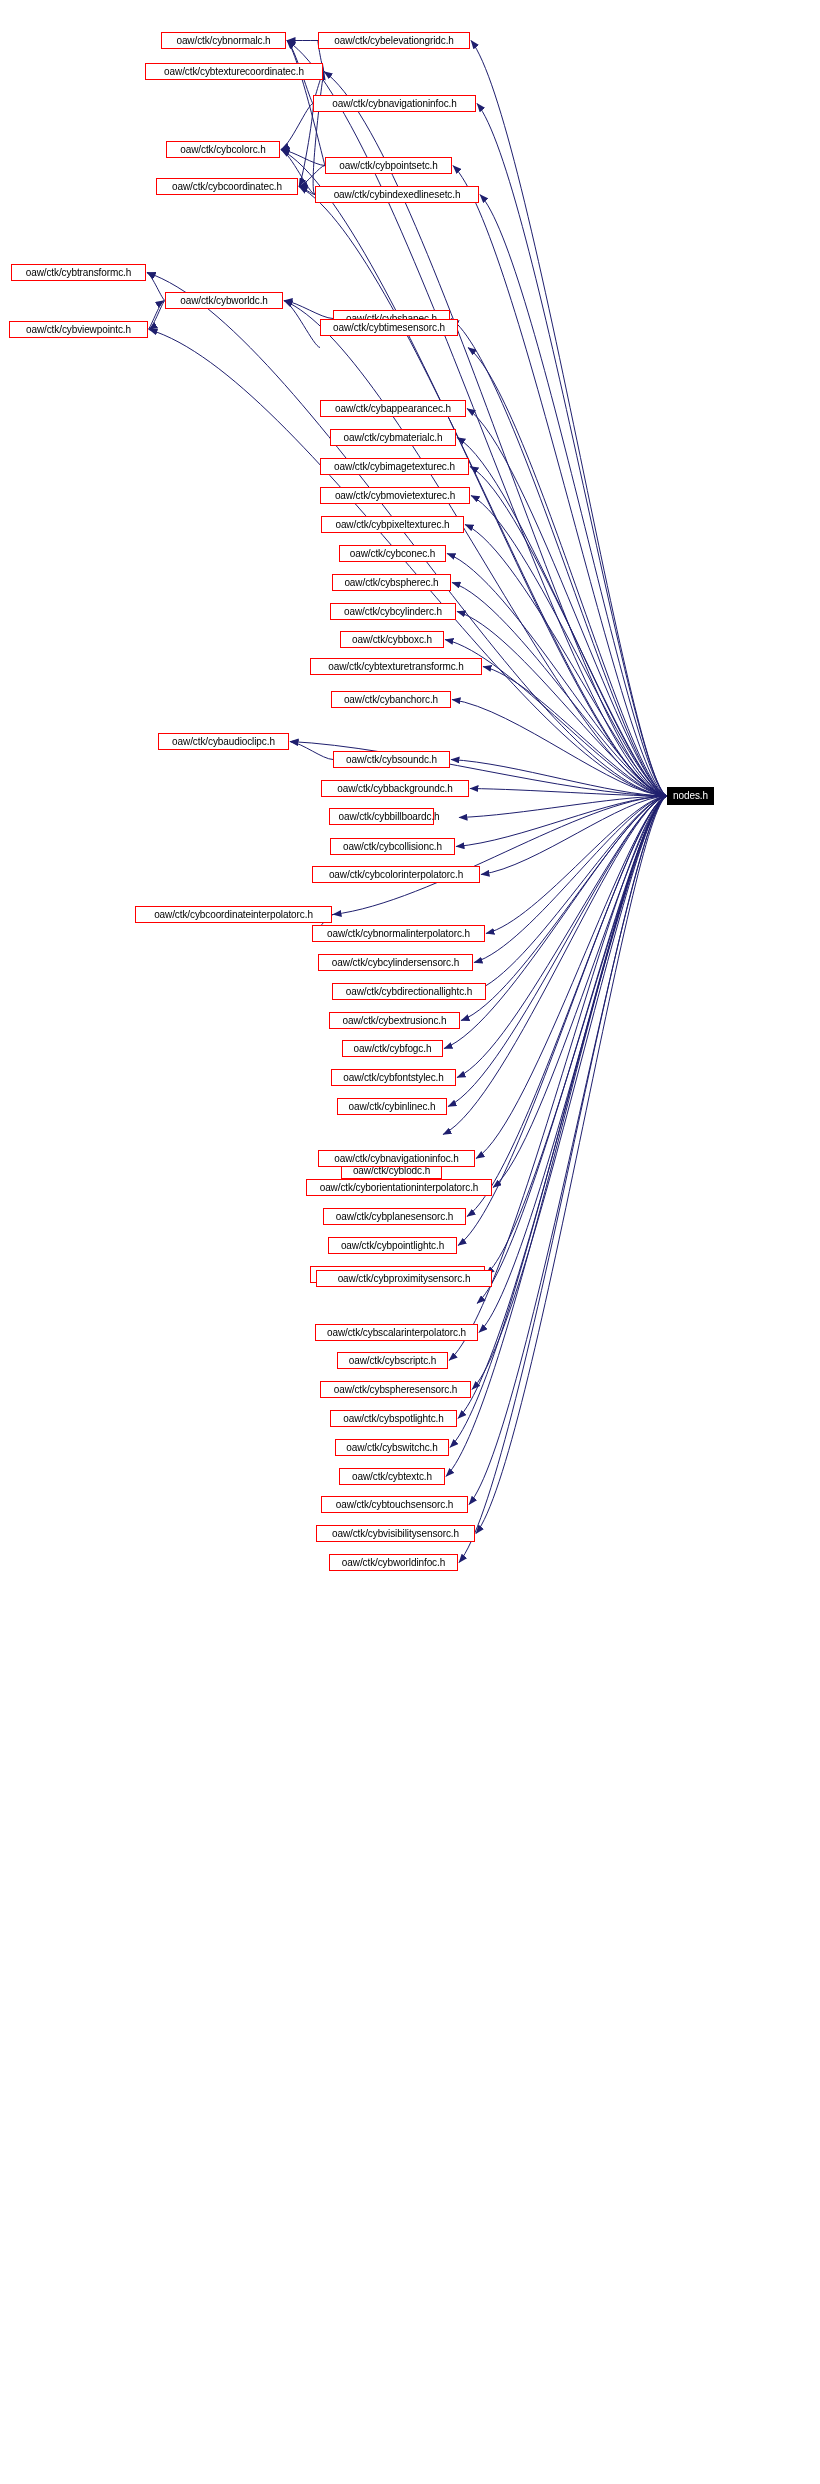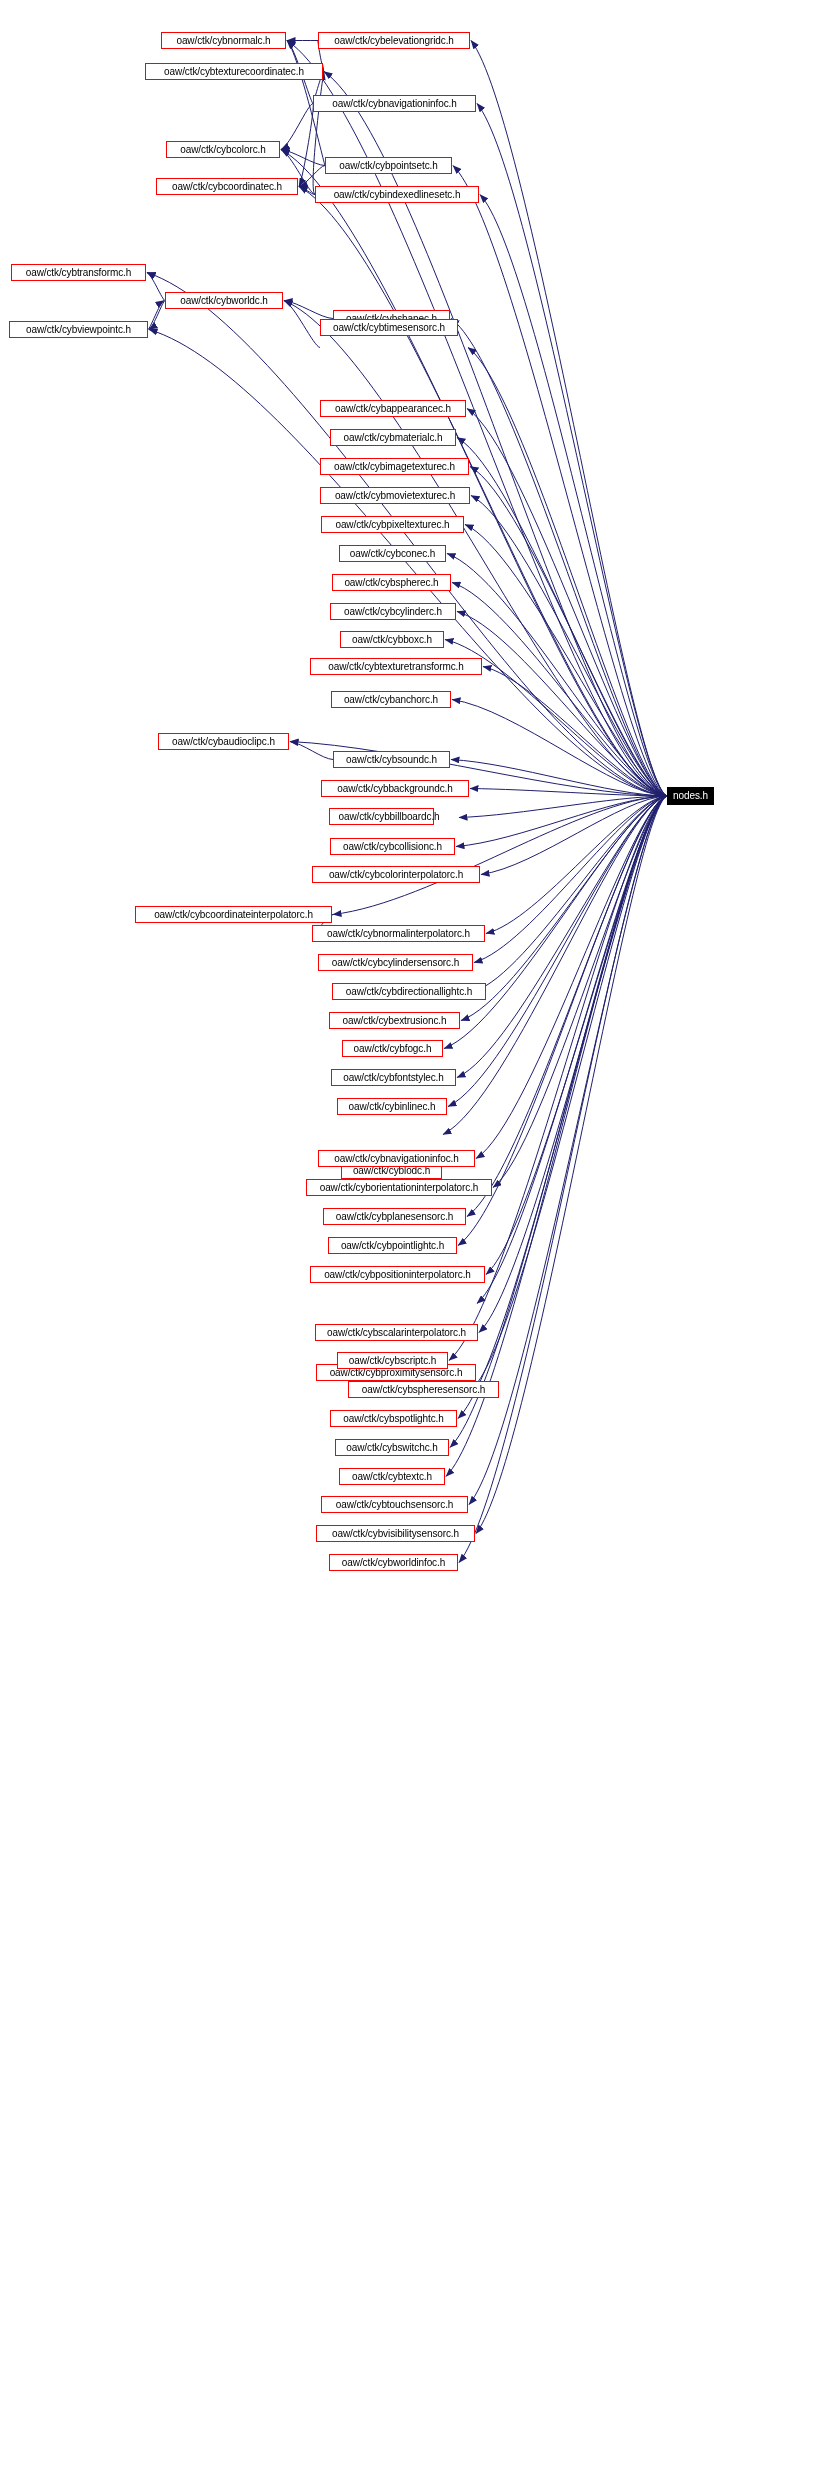--- a/index.html
+++ b/index.html
@@ -225,30 +225,30 @@
       </div>
       <div class="node" style="left: 323px; top: 1208px; width: 143px;">
         <span>oaw/ctk/cybplanesensorc.h</span>
       </div>
       <div class="node" style="left: 328px; top: 1237px; width: 129px;">
         <span>oaw/ctk/cybpointlightc.h</span>
       </div>
       <div class="node" style="left: 310px; top: 1266px; width: 175px;">
         <span>oaw/ctk/cybpositioninterpolatorc.h</span>
       </div>
-      <div class="node" style="left: 316px; top: 1364px; width: 160px;">
+      <div class="node" style="left: 316px; top: 1270px; width: 176px;">
         <span>oaw/ctk/cybproximitysensorc.h</span>
       </div>
       <div class="node" style="left: 315px; top: 1324px; width: 163px;">
         <span>oaw/ctk/cybscalarinterpolatorc.h</span>
       </div>
       <div class="node" style="left: 337px; top: 1352px; width: 111px;">
         <span>oaw/ctk/cybscriptc.h</span>
       </div>
-      <div class="node" style="left: 320px; top: 1381px; width: 151px; margin-left: 28px;">
+      <div class="node" style="left: 320px; top: 1381px; width: 151px;">
         <span>oaw/ctk/cybspheresensorc.h</span>
       </div>
       <div class="node" style="left: 330px; top: 1410px; width: 127px;">
         <span>oaw/ctk/cybspotlightc.h</span>
       </div>
       <div class="node" style="left: 335px; top: 1439px; width: 114px;">
         <span>oaw/ctk/cybswitchc.h</span>
       </div>
       <div class="node" style="left: 339px; top: 1468px; width: 106px;">
         <span>oaw/ctk/cybtextc.h</span>

